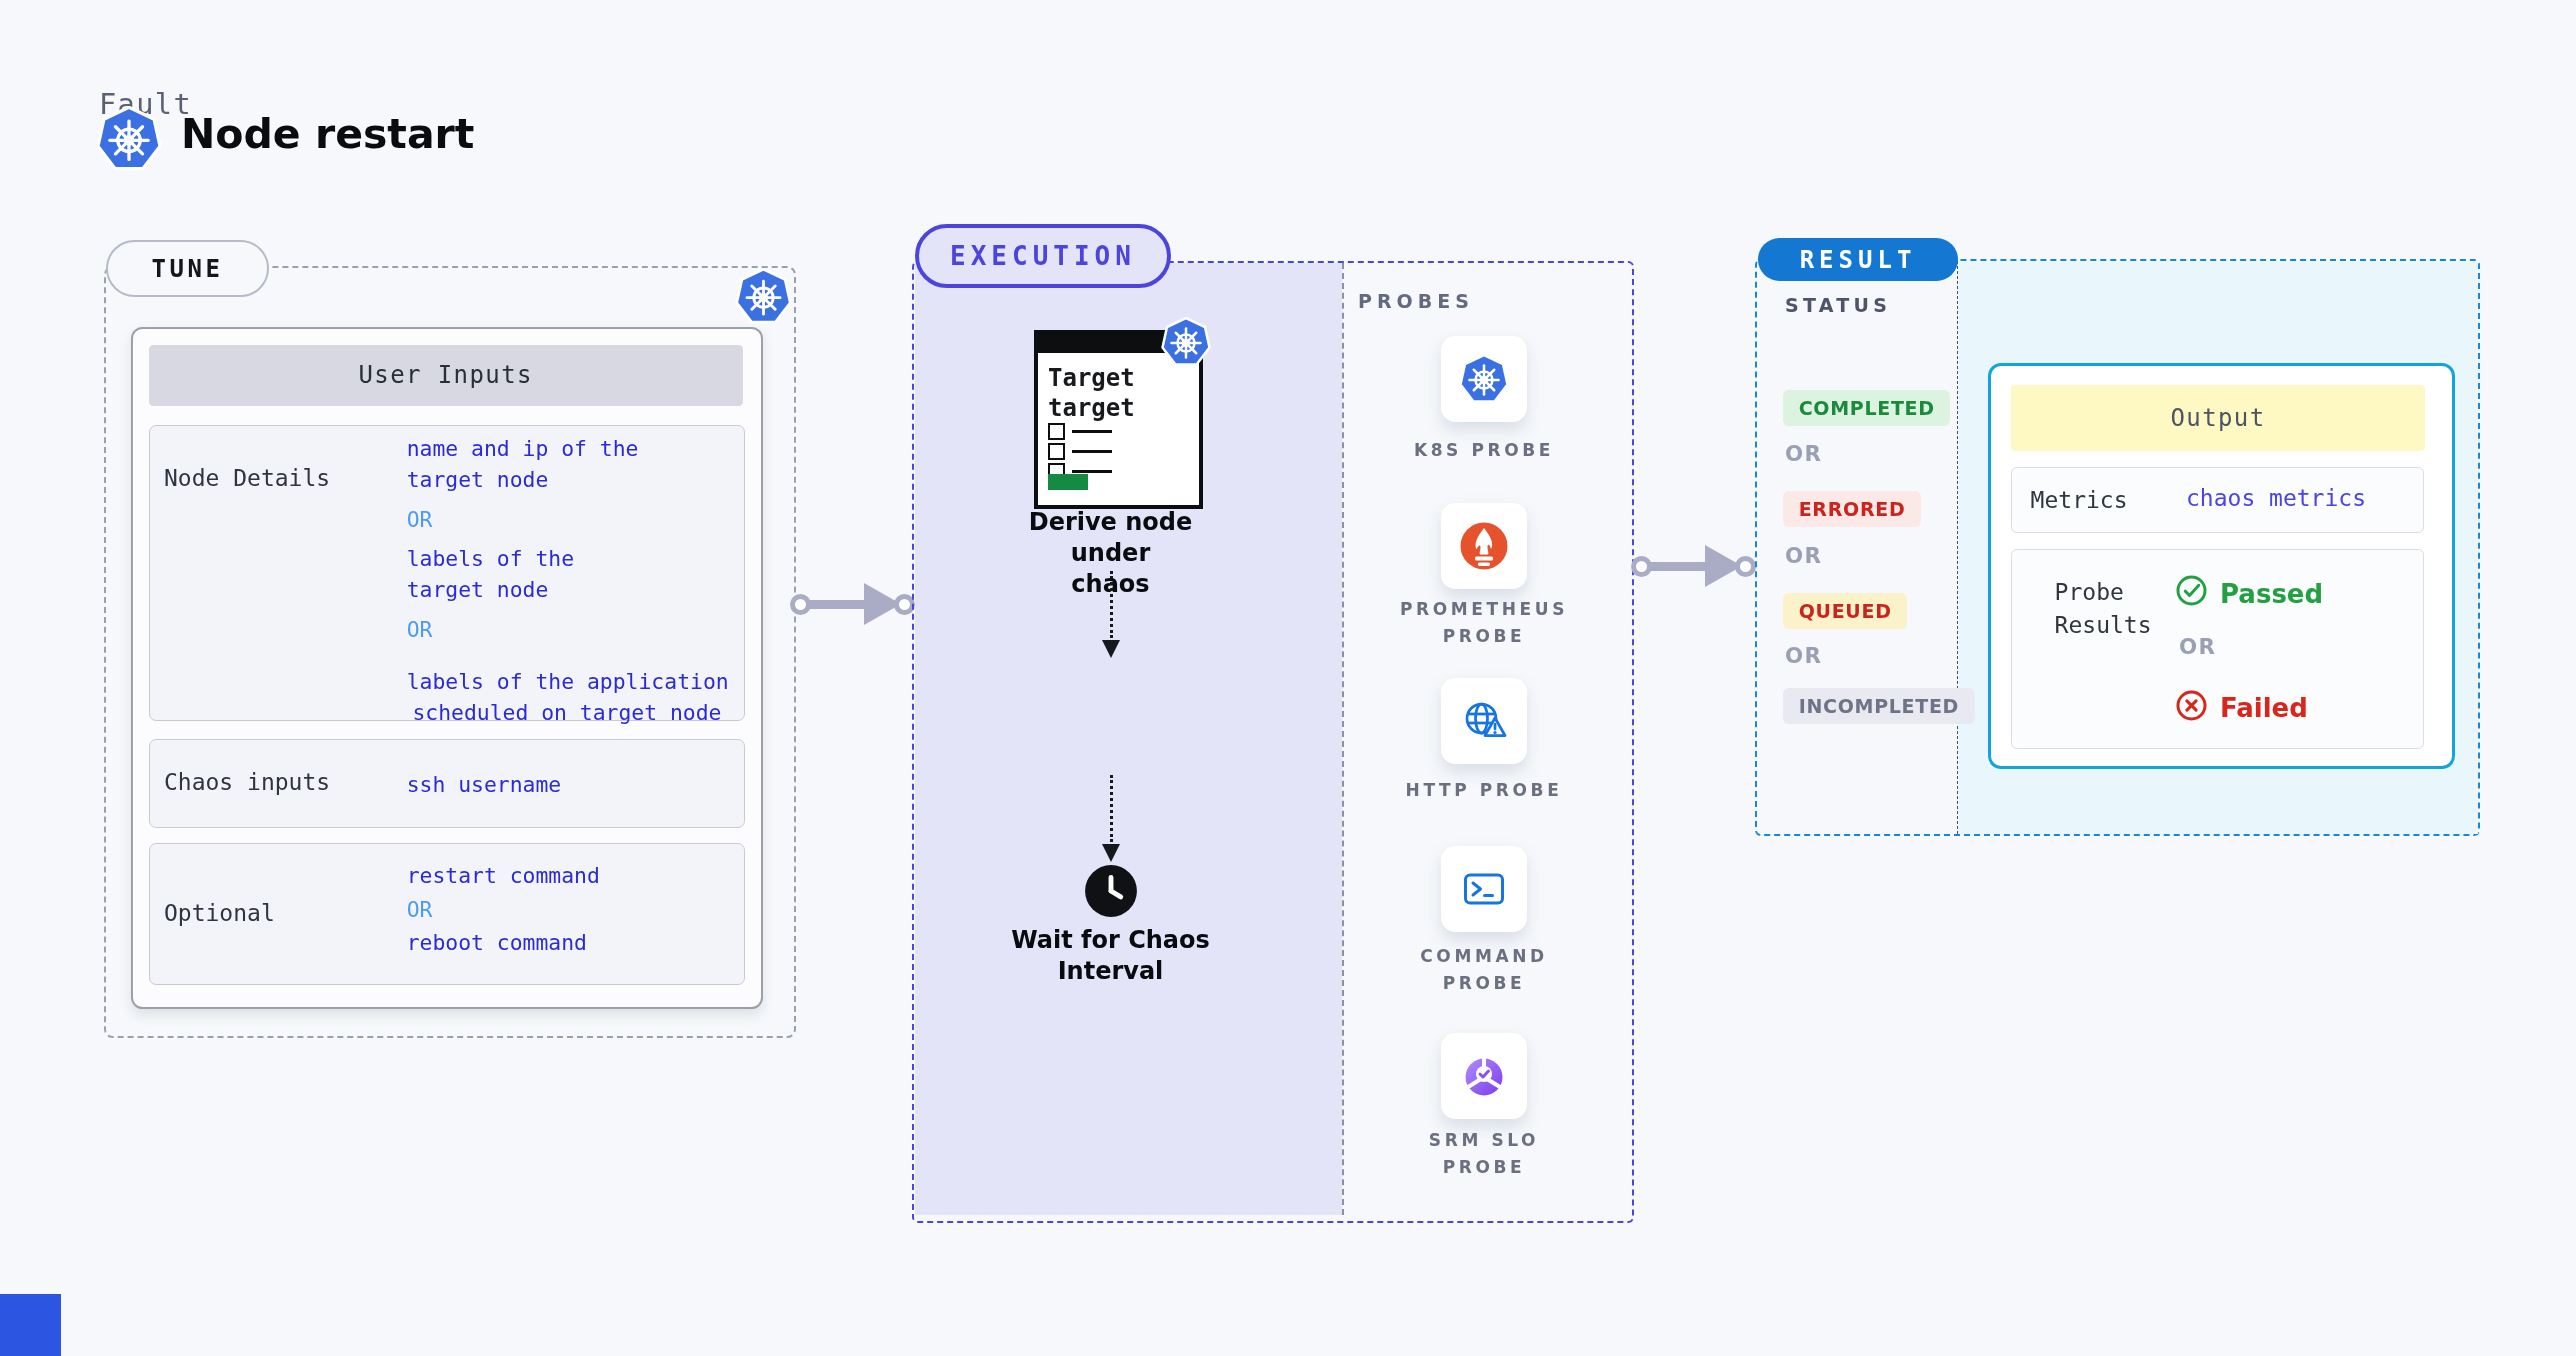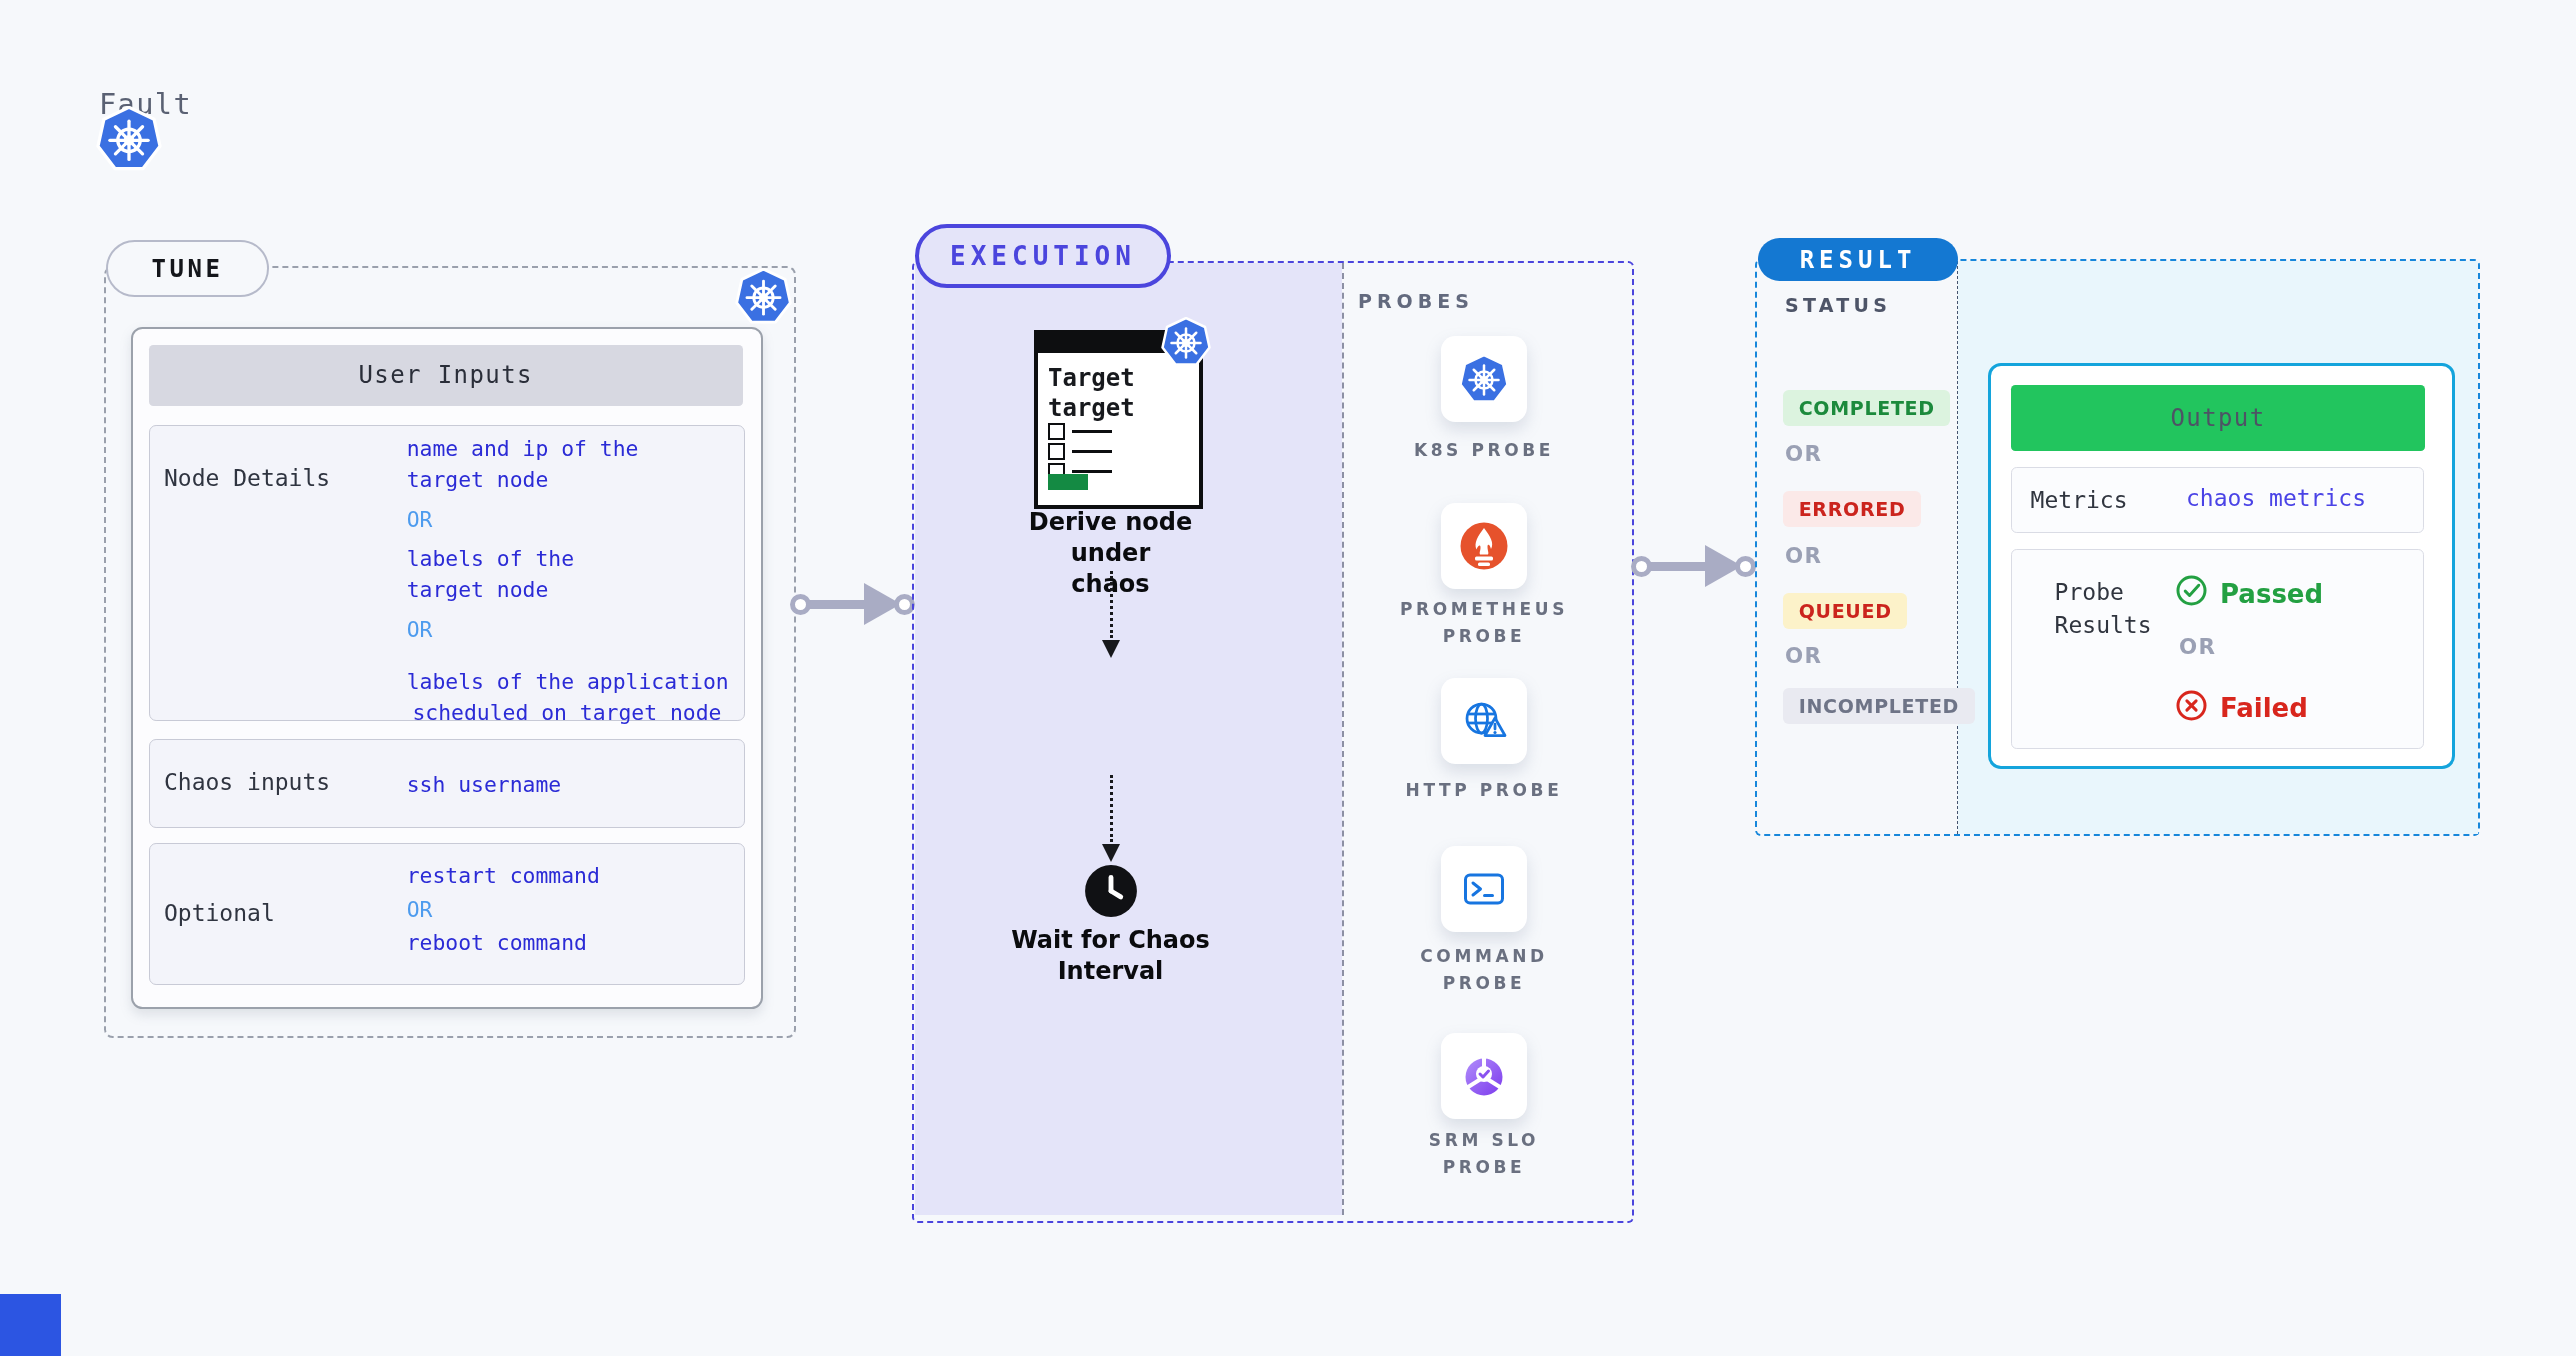--- a/index.html
+++ b/index.html
@@ -92,21 +92,21 @@
   .result-cyan{position:absolute;left:201px;top:0;right:0;bottom:0;background:var(--cyanPanel);}
   .result-divider{position:absolute;left:200px;top:0;bottom:0;border-left:1.4px dashed #46536E;}
   .result-pill{left:1758px;top:238px;width:200px;height:43px;background:var(--resultBlue);border-radius:24px;
                font-size:24px;letter-spacing:5px;color:#fff;}
   .status-heading{left:1785px;top:294px;font-weight:700;font-size:19px;letter-spacing:4.3px;color:#4E5568;}
   .status-badge{left:1783px;display:inline-block;font-weight:800;font-size:19px;letter-spacing:0.7px;
                 padding:7.1px 15.7px;border-radius:5.7px;}
   .or-lbl{left:1785px;font-weight:600;font-size:21.4px;color:#9AA0B4;letter-spacing:1.4px;}
   .output-box{left:1988px;top:363px;width:461px;height:400px;background:#fff;border:3.6px solid var(--outputBorder);
               border-radius:13px;z-index:1;}
-  .out-header{left:20px;top:18.6px;width:414px;height:66px;background:#22c55e;border-radius:4.3px;display:flex;
+  .out-header{left:20px;top:18.6px;width:414px;height:66px;background:#fef9c3;border-radius:4.3px;display:flex;
               align-items:center;justify-content:center;font-size:24px;color:#4E5365;letter-spacing:1.4px;}
   .orow{left:20px;width:411px;border:1.4px solid #DADCE5;border-radius:5.7px;background:#FBFCFE;}
   .orow-metrics{top:101px;height:64px;}
   .orow-probe{top:183px;height:198px;}
   .olabel{left:18.6px;font-size:23px;color:#30353F;line-height:33px;}
   .ovalue{font-size:23px;color:#4A43E6;}
   .pr-ic{position:absolute;width:33px;height:33px;}
   .passed-txt{position:absolute;left:208px;top:28.6px;font-weight:800;font-size:26px;color:var(--passedGreen);}
   .failed-txt{position:absolute;left:208px;top:143px;font-weight:800;font-size:26px;color:var(--failedRed);}
   .pr-or{position:absolute;left:167px;top:84px;font-weight:600;font-size:21.4px;color:#9AA0B4;letter-spacing:1.4px;}
@@ -191,20 +191,21 @@
     </symbol>
   </defs>
 </svg>
 
 <div class="canvas">
 
   <div class="abs mono fault-label">Fault</div>
   <svg class="abs title-k8s" viewBox="0 0 92 92" width="66" height="66">
       <use href="#k8s"></use>
     </svg>
+  <div class="abs sans page-title">Node restart</div>
 
   <div class="abs tune-box"></div>
   <div class="abs mono pill tune-pill">TUNE</div>
   <svg class="abs tune-k8s" viewBox="0 0 80 80" width="57" height="57">
       <use href="#k8s"></use>
     </svg>
 
   <div class="abs tune-card">
     <div class="abs mono ui-header">User Inputs</div>
 

